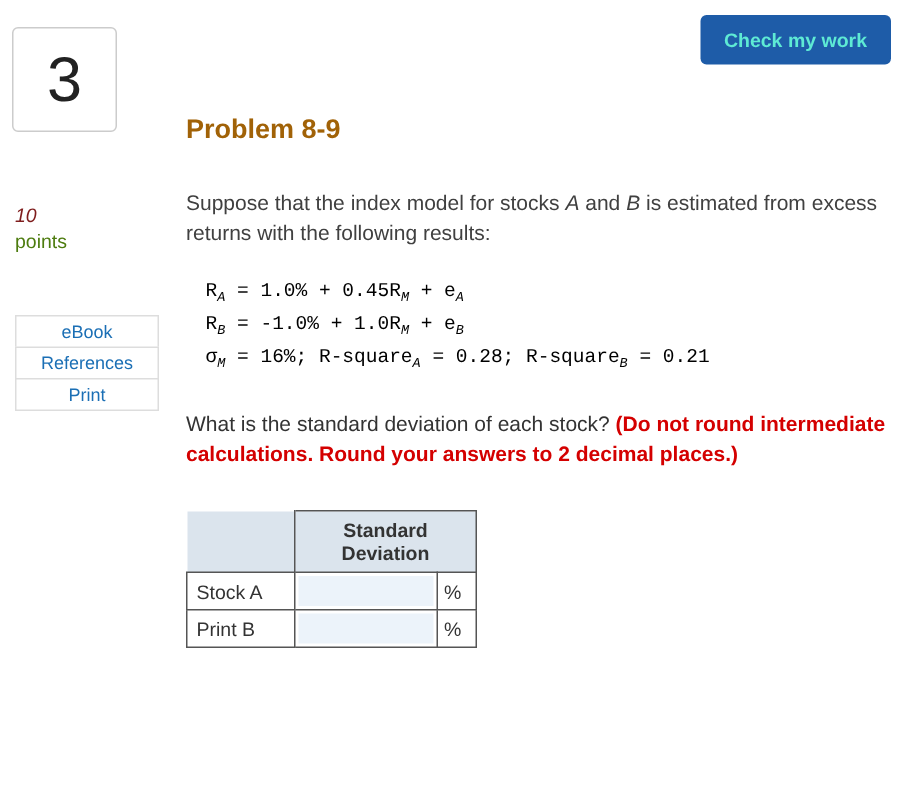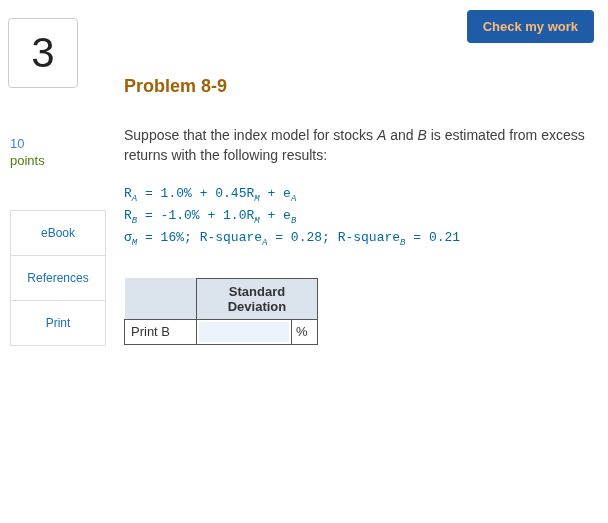--- a/index.html
+++ b/index.html
@@ -30,50 +30,50 @@
     justify-content: center;
     font-size: 42px;
     font-weight: 400;
     color: #222;
   }
   .points-block {
     margin-top: 48px;
     font-size: 13px;
     line-height: 1.3;
   }
-  .points-num { color: #3b82f6; }
+  .points-num { color: #7f1d1d; font-style: italic; }
   .points-lbl { color: #4d7c0f; }
   .side-links {
     margin-top: 40px;
     width: 96px;
   }
   .side-link {
     border: 1px solid #ddd;
     border-bottom: none;
-    padding: 15px 0;
+    padding: 3px 0;
     text-align: center;
     font-size: 12px;
     color: #1b6fb5;
     cursor: pointer;
     background: #fff;
   }
   .side-link:last-child { border-bottom: 1px solid #ddd; }
   .main {
     position: absolute;
     left: 124px;
     top: 0;
     right: 8px;
     padding-top: 12px;
   }
   .check-btn {
     position: absolute;
     top: 10px;
     right: 6px;
     background: #1e5ca8;
-    color: #fdba74;
+    color: #5eead4;
     border: none;
     border-radius: 4px;
     padding: 9px 16px;
     font-size: 13px;
     font-weight: bold;
     cursor: pointer;
   }
   .problem-title {
     font-weight: bold;
     font-size: 18px;
@@ -84,23 +84,23 @@
   .intro {
     font-size: 14px;
     color: #404040;
     line-height: 1.45;
     margin-bottom: 18px;
   }
   .intro em { font-style: italic; }
   .eqns {
     font-family: "Courier New", monospace;
     font-size: 13px;
-    color: #0369a1;
+    color: #000000;
     line-height: 1.5;
-    margin: 0 0 22px 0;
+    margin: 0 0 22px 13px;
     white-space: pre;
   }
   .sub { vertical-align: sub; font-size: 9px; font-style: italic; }
   .question {
     font-size: 14px;
     color: #333;
     line-height: 1.45;
   }
   .warn {
     color: #d40000;
@@ -163,26 +163,34 @@
   <div class="problem-title">Problem 8-9</div>
 
   <div class="intro">
     <span>Suppose that the index model for stocks </span><em>A</em><span> and </span><em>B</em><span> is estimated from excess returns with the following results:</span>
   </div>
 
   <div class="eqns"><span>R</span><span class="sub">A</span><span> = 1.0% + 0.45</span><span>R</span><span class="sub">M</span><span> + e</span><span class="sub">A</span>
 <span>R</span><span class="sub">B</span><span> = -1.0% + 1.0</span><span>R</span><span class="sub">M</span><span> + e</span><span class="sub">B</span>
 <span>σ</span><span class="sub">M</span><span> = 16%; R-square</span><span class="sub">A</span><span> = 0.28; R-square</span><span class="sub">B</span><span> = 0.21</span></div>
 
+  <div class="question">
+    <span>What is the standard deviation of each stock? </span><span class="warn">(Do not round intermediate calculations. Round your answers to 2 decimal places.)</span>
+  </div>
 
   <table class="answer-table">
     <tbody>
         <tr>
       <th class="corner-blank"></th>
       <th colspan="2">Standard Deviation</th>
+    </tr>
+    <tr>
+      <td class="lbl">Stock A</td>
+      <td class="inpcell"><input type="text" style=""></td>
+      <td class="unit">%</td>
     </tr>
     <tr>
       <td class="lbl">Print B</td>
       <td class="inpcell"><input type="text" style=""></td>
       <td class="unit">%</td>
     </tr>
   </tbody>
     </table>
 </div>
 

